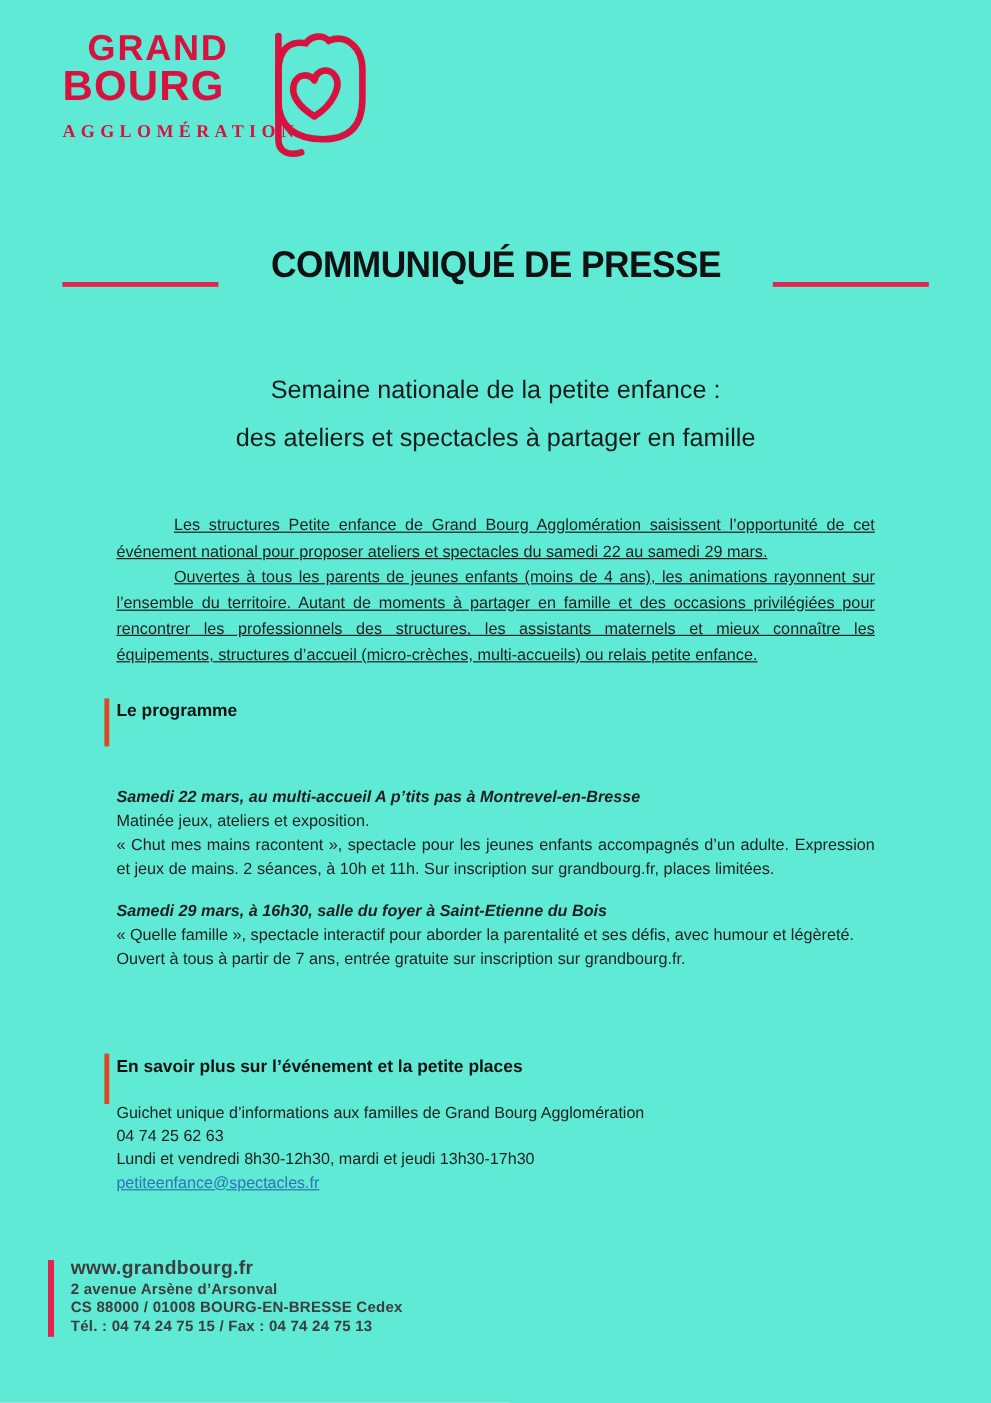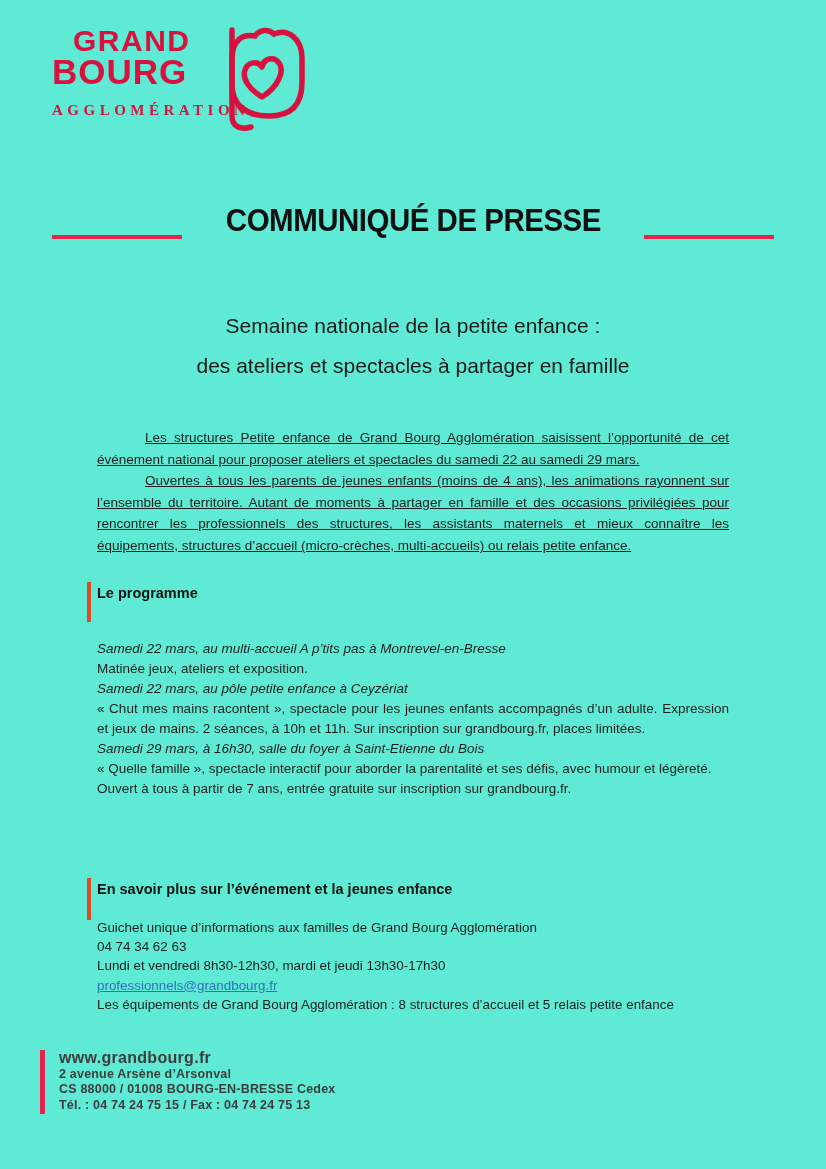--- a/index.html
+++ b/index.html
@@ -32,21 +32,21 @@
   .section-heading { position:absolute; left:97px; font-size:14.5px; font-weight:700; color:#111; }
   .section-heading .bar { position:absolute; left:-10px; top:-3px; width:4px; }
   .sh-programme { top:585px; }
   .sh-programme .bar { height:40px; background:#E0491F; }
   .sh-info { top:881px; }
   .sh-info .bar { height:42px; background:#E0491F; }
 
   
   .program-body { position:absolute; left:97px; top:639px; width:632px; font-size:13.5px; line-height:20px; }
   .program-body p { margin:0; text-align:justify; }
-  .program-body p.ph { font-weight:400; font-style:italic; }
+  .program-body p.ph { font-weight:700; font-style:italic;margin-top:15px; }
 
   
   .info-body { position:absolute; left:97px; top:918px; width:632px; font-size:13.4px; line-height:19.2px; }
   .info-body p { margin:0; }
   .info-body a.email { color:#2E74B5; text-decoration:underline; cursor:pointer; }
 
   
   .footer { position:absolute; left:40px; top:1048px; width:500px; color:#3d3d3d; }
   .footer .bar { position:absolute; left:0; top:2px; width:5px; height:64px; background:#E4244E; }
   .footer .ftext { margin-left:19px; }
@@ -88,38 +88,36 @@
   </div>
 
   <div class="section-heading sh-programme">
     <span class="bar"></span>
     <span>Le programme</span>
   </div>
 
   <div class="program-body">
     <p class="ph">Samedi 22 mars, au multi-accueil A p’tits pas à Montrevel-en-Bresse</p>
     <p>Matinée jeux, ateliers et exposition.</p>
-    <p class="ph">Samedi 22 mars, au pôle petite enfance à Ceyzériat</p>
     <p>« Chut mes mains racontent », spectacle pour les jeunes enfants accompagnés d’un adulte. Expression et jeux de mains. 2 séances, à 10h et 11h. Sur inscription sur grandbourg.fr, places limitées.</p>
     <p class="ph">Samedi 29 mars, à 16h30, salle du foyer à Saint-Etienne du Bois</p>
     <p>« Quelle famille », spectacle interactif pour aborder la parentalité et ses défis, avec humour et légèreté.</p>
     <p>Ouvert à tous à partir de 7 ans, entrée gratuite sur inscription sur grandbourg.fr.</p>
   </div>
 
   <div class="section-heading sh-info">
     <span class="bar"></span>
-    <span>En savoir plus sur l’événement et la jeunes enfance</span>
+    <span>En savoir plus sur l’événement et la petite places</span>
   </div>
 
   <div class="info-body">
     <p>Guichet unique d’informations aux familles de Grand Bourg Agglomération</p>
-    <p>04 74 34 62 63</p>
+    <p>04 74 25 62 63</p>
     <p>Lundi et vendredi 8h30-12h30, mardi et jeudi 13h30-17h30</p>
-    <p><a class="email">professionnels@grandbourg.fr</a></p>
-    <p>Les équipements de Grand Bourg Agglomération : 8 structures d’accueil et 5 relais petite enfance</p>
+    <p><a class="email">petiteenfance@spectacles.fr</a></p>
   </div>
 
   <div class="footer">
     <div class="bar"></div>
     <div class="ftext">
       <div class="site">www.grandbourg.fr</div>
       <div class="fline">2 avenue Arsène d’Arsonval</div>
       <div class="fline">CS 88000 / 01008 BOURG-EN-BRESSE Cedex</div>
       <div class="fline">Tél. : 04 74 24 75 15 / Fax : 04 74 24 75 13</div>
     </div>

